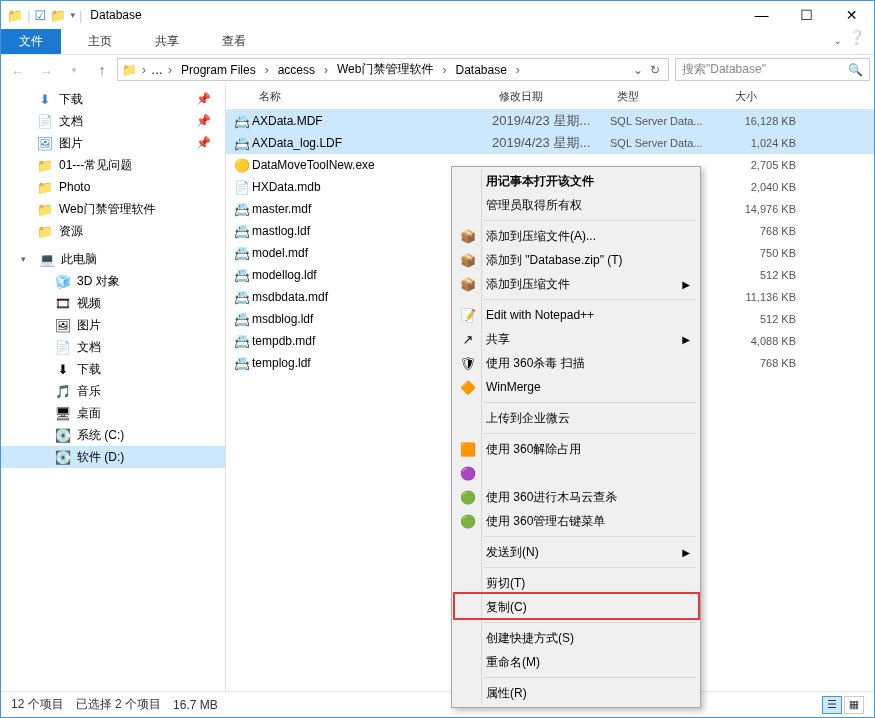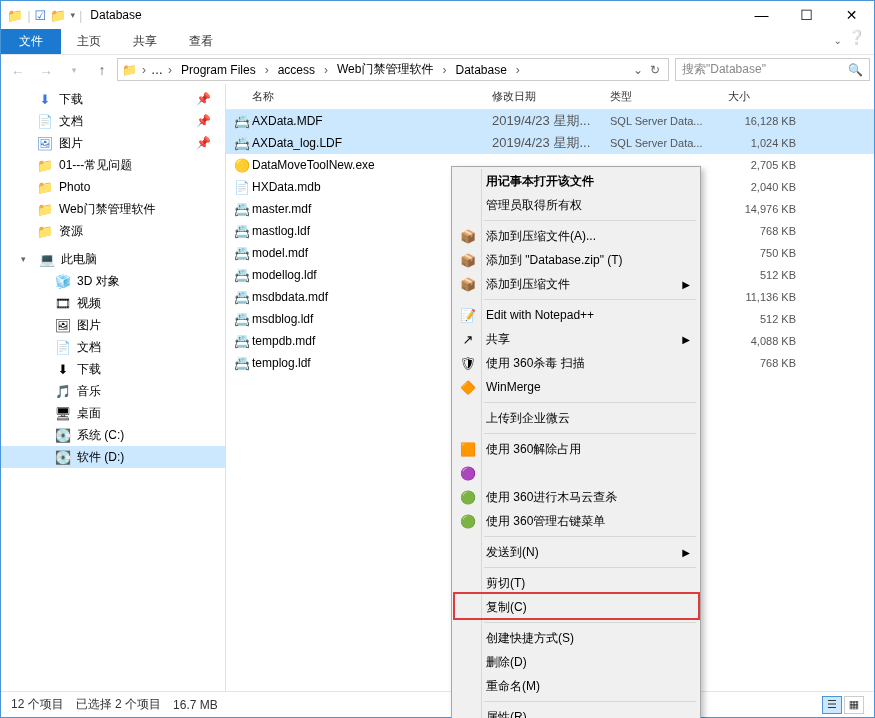--- a/index.html
+++ b/index.html
@@ -6,42 +6,42 @@
 body { background: #fff; width: 875px; height: 718px; overflow: hidden; position: relative; }
 .window { width: 875px; height: 718px; border: 1px solid #4a94d8; display: flex; flex-direction: column; background: #fff; }
 .title-bar { height: 28px; display: flex; align-items: center; background: #fff; }
 .title-icons { display: flex; gap: 4px; padding-left: 6px; align-items: center; }
 .title-icons span { font-size: 13px; }
 .title-bar-text { padding-left: 8px; flex: 1; }
 .title-controls { display: flex; }
 .title-controls div { width: 45px; height: 28px; display: flex; align-items: center; justify-content: center; font-size: 14px; }
 .menu-bar { height: 25px; display: flex; background: #fff; }
 .menu-file { background: #1b79cf; color: #fff; padding: 4px 18px; }
-.menu-item { padding: 4px 16px; color: #333; }
+.menu-item { padding: 4px 16px; color: #333; margin-left: 11px; }
 .nav-bar { height: 30px; display: flex; align-items: center; padding: 0 4px; gap: 2px; border-top: 1px solid #e5e5e5; }
 .nav-btn { width: 26px; height: 24px; display: flex; align-items: center; justify-content: center; color: #bbb; font-size: 14px; }
 .nav-btn.enabled { color: #666; }
 .address-bar { flex: 1; height: 23px; border: 1px solid #ccc; display: flex; align-items: center; padding: 0 4px; gap: 3px; font-size: 11px; }
 .address-bar .crumb { padding: 2px 4px; cursor:pointer; }
 .address-bar .arrow { color: #666; padding: 0 2px; }
 .search-box { width: 195px; height: 23px; border: 1px solid #ccc; display: flex; align-items: center; margin-left: 4px; padding: 0 6px; color: #888; position: relative; }
 .search-box .glass { position: absolute; right: 6px; }
 .main-area { flex: 1; display: flex; overflow: hidden; }
 .sidebar { width: 225px; border-right: 1px solid #e0e0e0; overflow-y: auto; padding: 4px 0; }
 .sb-group { margin-bottom: 6px; }
 .sb-item { height: 22px; display: flex; align-items: center; padding-left: 12px; gap: 6px; cursor:pointer; }
 .sb-item.l2 { padding-left: 36px; }
 .sb-item.l2.header { padding-left: 20px; }
 .sb-item .exp { width: 12px; color: #666; font-size: 9px; }
 .sb-item.selected { background: #cce8ff; }
 .sb-icon { width: 16px; height: 16px; display: inline-flex; align-items: center; justify-content: center; font-size: 13px; }
 .content { flex: 1; display: flex; flex-direction: column; }
 .column-header { height: 26px; display: flex; align-items: center; border-bottom: 1px solid #e5e5e5; background: #fff; padding-left: 26px; }
 .column-header div { padding: 4px 0; color: #333; font-size: 11px; }
-.col-name { width: 240px; }
+.col-name { width: 240px; margin-left: 7px; }
 .col-date { width: 118px; }
 .col-type { width: 118px; }
 .col-size { flex: 1; }
 .file-list { flex: 1; overflow: hidden; }
 .file-row { height: 22px; display: flex; align-items: center; padding-left: 6px; position: relative; }
 .file-row.selected { background: #cce8ff; }
 .file-row .icon { width: 20px; font-size: 13px; display: flex; align-items: center; justify-content: center; }
 .file-row .name { width: 240px; }
 .file-row .date { width: 118px; color: #555; font-size: 13px; }
 .file-row .type { width: 118px; color: #555; font-size: 11px; white-space: nowrap; overflow: hidden; text-overflow: ellipsis; }
@@ -397,24 +397,20 @@
       <span class="ctx-icon"></span>
       <span class="ctx-label">复制(C)</span>
     </div>
     <div class="ctx-sep"></div>
     <div class="ctx-item">
       <span class="ctx-icon"></span>
       <span class="ctx-label">创建快捷方式(S)</span>
     </div>
     <div class="ctx-item">
       <span class="ctx-icon"></span>
-      <span class="ctx-label">删除(D)</span>
-    </div>
-    <div class="ctx-item">
-      <span class="ctx-icon"></span>
       <span class="ctx-label">重命名(M)</span>
     </div>
     <div class="ctx-sep"></div>
     <div class="ctx-item">
       <span class="ctx-icon"></span>
       <span class="ctx-label">属性(R)</span>
     </div>
   </div>
 
 <div class="ctx-highlight" style="top: 592px;"></div>

